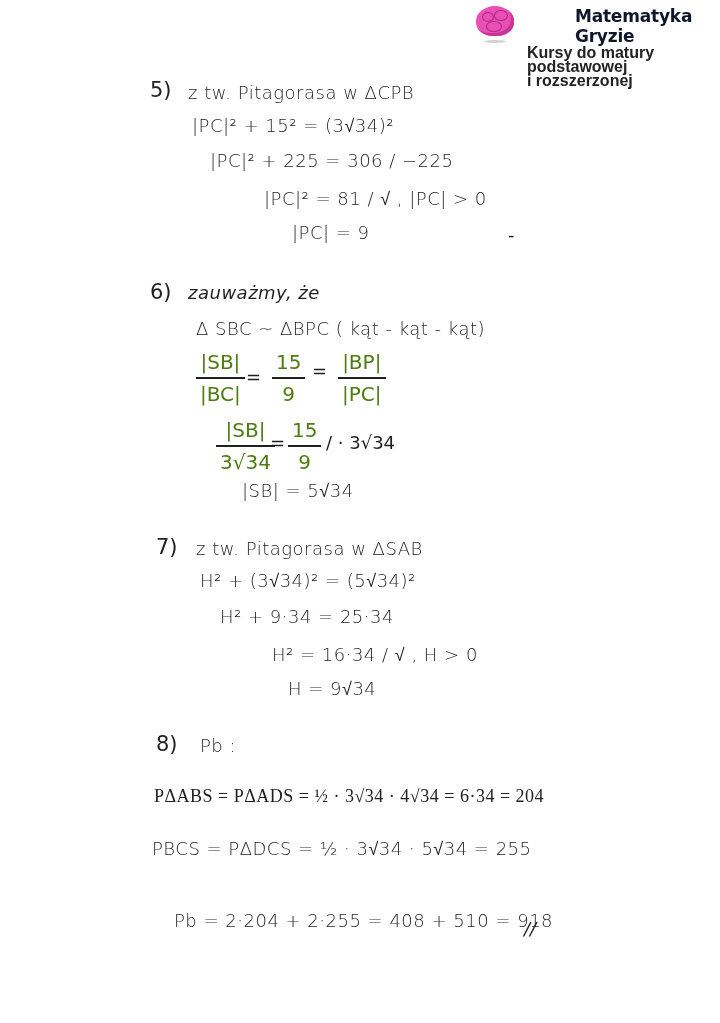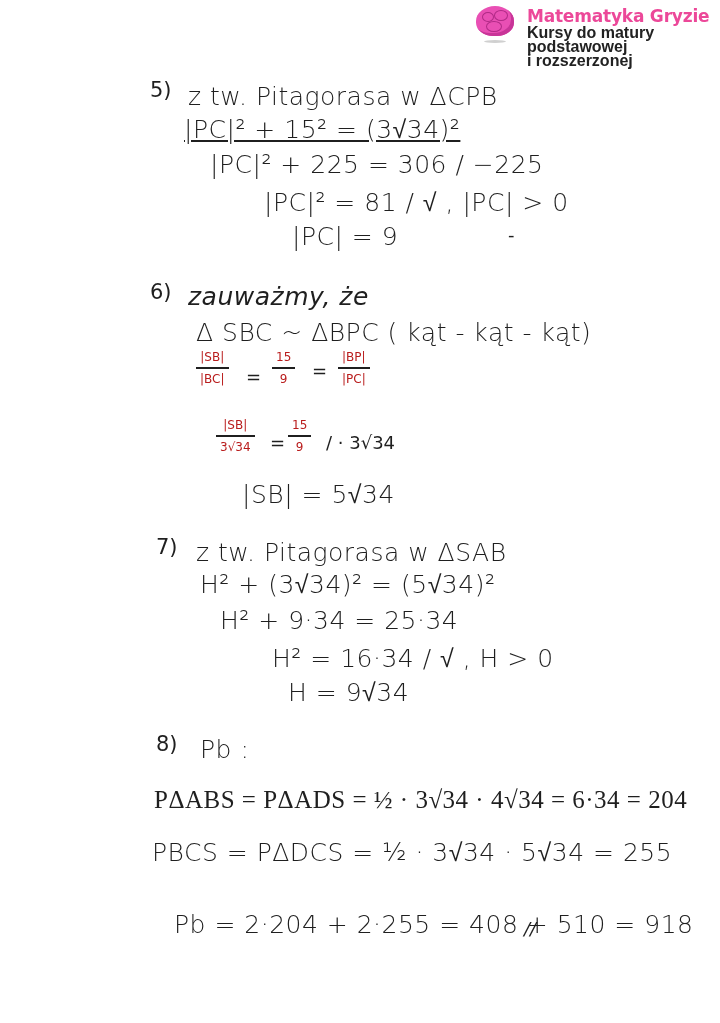--- a/index.html
+++ b/index.html
@@ -6,26 +6,26 @@
     body {
       width: 720px; height: 1023px; background: #ffffff; position: relative; overflow: hidden;
       font-family: "DejaVu Sans", sans-serif; color: #1a1a1a;
     }
     .logo { position: absolute; left: 474px; top: 4px; display: flex; align-items: flex-start; }
     .brain { width: 42px; height: 40px; position: relative; }
     .brain .blob { position: absolute; left: 2px; top: 2px; width: 38px; height: 30px; border-radius: 50% 50% 45% 45%; background: #e94fb4; box-shadow: inset -3px -3px 0 #c83598; }
     .brain .line { position: absolute; border: 1.5px solid #b02a86; border-radius: 50%; }
     .brain .shadow { position: absolute; left: 10px; top: 36px; width: 22px; height: 3px; border-radius: 50%; background: #d0d0d0; }
     .logo-text { margin-left: 18px; margin-top: 2px; }
-    .logo-title { font-family: "DejaVu Sans", sans-serif; font-weight: bold; font-size: 17px; letter-spacing: -0.2px; color: #ec4899; line-height: 20px; }
+    .logo-title { font-family: "DejaVu Sans", sans-serif; font-weight: bold; font-size: 17px; letter-spacing: -0.2px; color: #0f172a; line-height: 20px; margin-left: 48px; }
     .logo-sub { font-family: "Liberation Sans", sans-serif; font-weight: bold; font-size: 16px; color: #222; line-height: 14px; }
 
-    .hw { position: absolute; font-family: "DejaVu Sans", sans-serif; font-weight: 300; color: #1f1f1f; white-space: nowrap; font-size: 25px; letter-spacing: 0.5px; }
+    .hw { position: absolute; font-family: "DejaVu Sans", sans-serif; font-weight: 300; color: #1f1f1f; white-space: nowrap; font-size: 18px; letter-spacing: 0.5px; }
     .sec-num { position: absolute; font-family: "DejaVu Sans", sans-serif; font-size: 21px; color: #1f1f1f; }
-    .frac { position: absolute; display: inline-flex; flex-direction: column; align-items: center; font-family: "DejaVu Sans", sans-serif; font-size: 12px; color: #b91c1c; justify-content: flex-end; }
+    .frac { position: absolute; display: inline-flex; flex-direction: column; align-items: center; font-family: "DejaVu Sans", sans-serif; font-size: 20px; color: #4d7c0f; justify-content: flex-end; }
     .frac .num { padding: 0 4px; }
     .frac .bar { height: 1.5px; background: #1f1f1f; align-self: stretch; margin: 3px 0; }
     .frac .den { padding: 0 4px; }
     .op { position: absolute; font-family: "DejaVu Sans", sans-serif; font-size: 18px; color: #1f1f1f; }
     .mark { position: absolute; font-size: 18px; color: #1f1f1f; }
   </style>
 </head>
 <body>
 
 <div class="logo">
@@ -38,21 +38,21 @@
   </div>
   <div class="logo-text">
     <div class="logo-title">Matematyka Gryzie</div>
     <div class="logo-sub">Kursy do matury podstawowej</div>
     <div class="logo-sub">i rozszerzonej</div>
   </div>
 </div>
 
 <div class="sec-num" style="left:150px;top:78px;">5)</div>
 <div class="hw" style="left:188px;top:82px;">z  tw. Pitagorasa  w  ΔCPB</div>
-<div class="hw" style="left:184px;top:115px;text-decoration:underline;">|PC|² +  15² = (3√34)²</div>
+<div class="hw" style="left:192px;top:115px;">|PC|² +  15² = (3√34)²</div>
 <div class="hw" style="left:210px;top:150px;">|PC|² + 225 = 306 / −225</div>
 <div class="hw" style="left:264px;top:188px;">|PC|² = 81  / √ , |PC| &gt; 0</div>
 <div class="hw" style="left:292px;top:222px;text-align:center;">|PC| = 9</div>
 <div class="mark" style="left:508px;top:224px;">-</div>
 
 <div class="sec-num" style="left:150px;top:280px;">6)</div>
 <div class="hw" style="left:188px;top:282px;font-style:italic;">zauważmy, że</div>
 <div class="hw" style="left:196px;top:318px;">Δ SBC ~ ΔBPC   ( kąt - kąt - kąt)</div>
 
 <div class="frac" style="left:196px;top:350px;">

